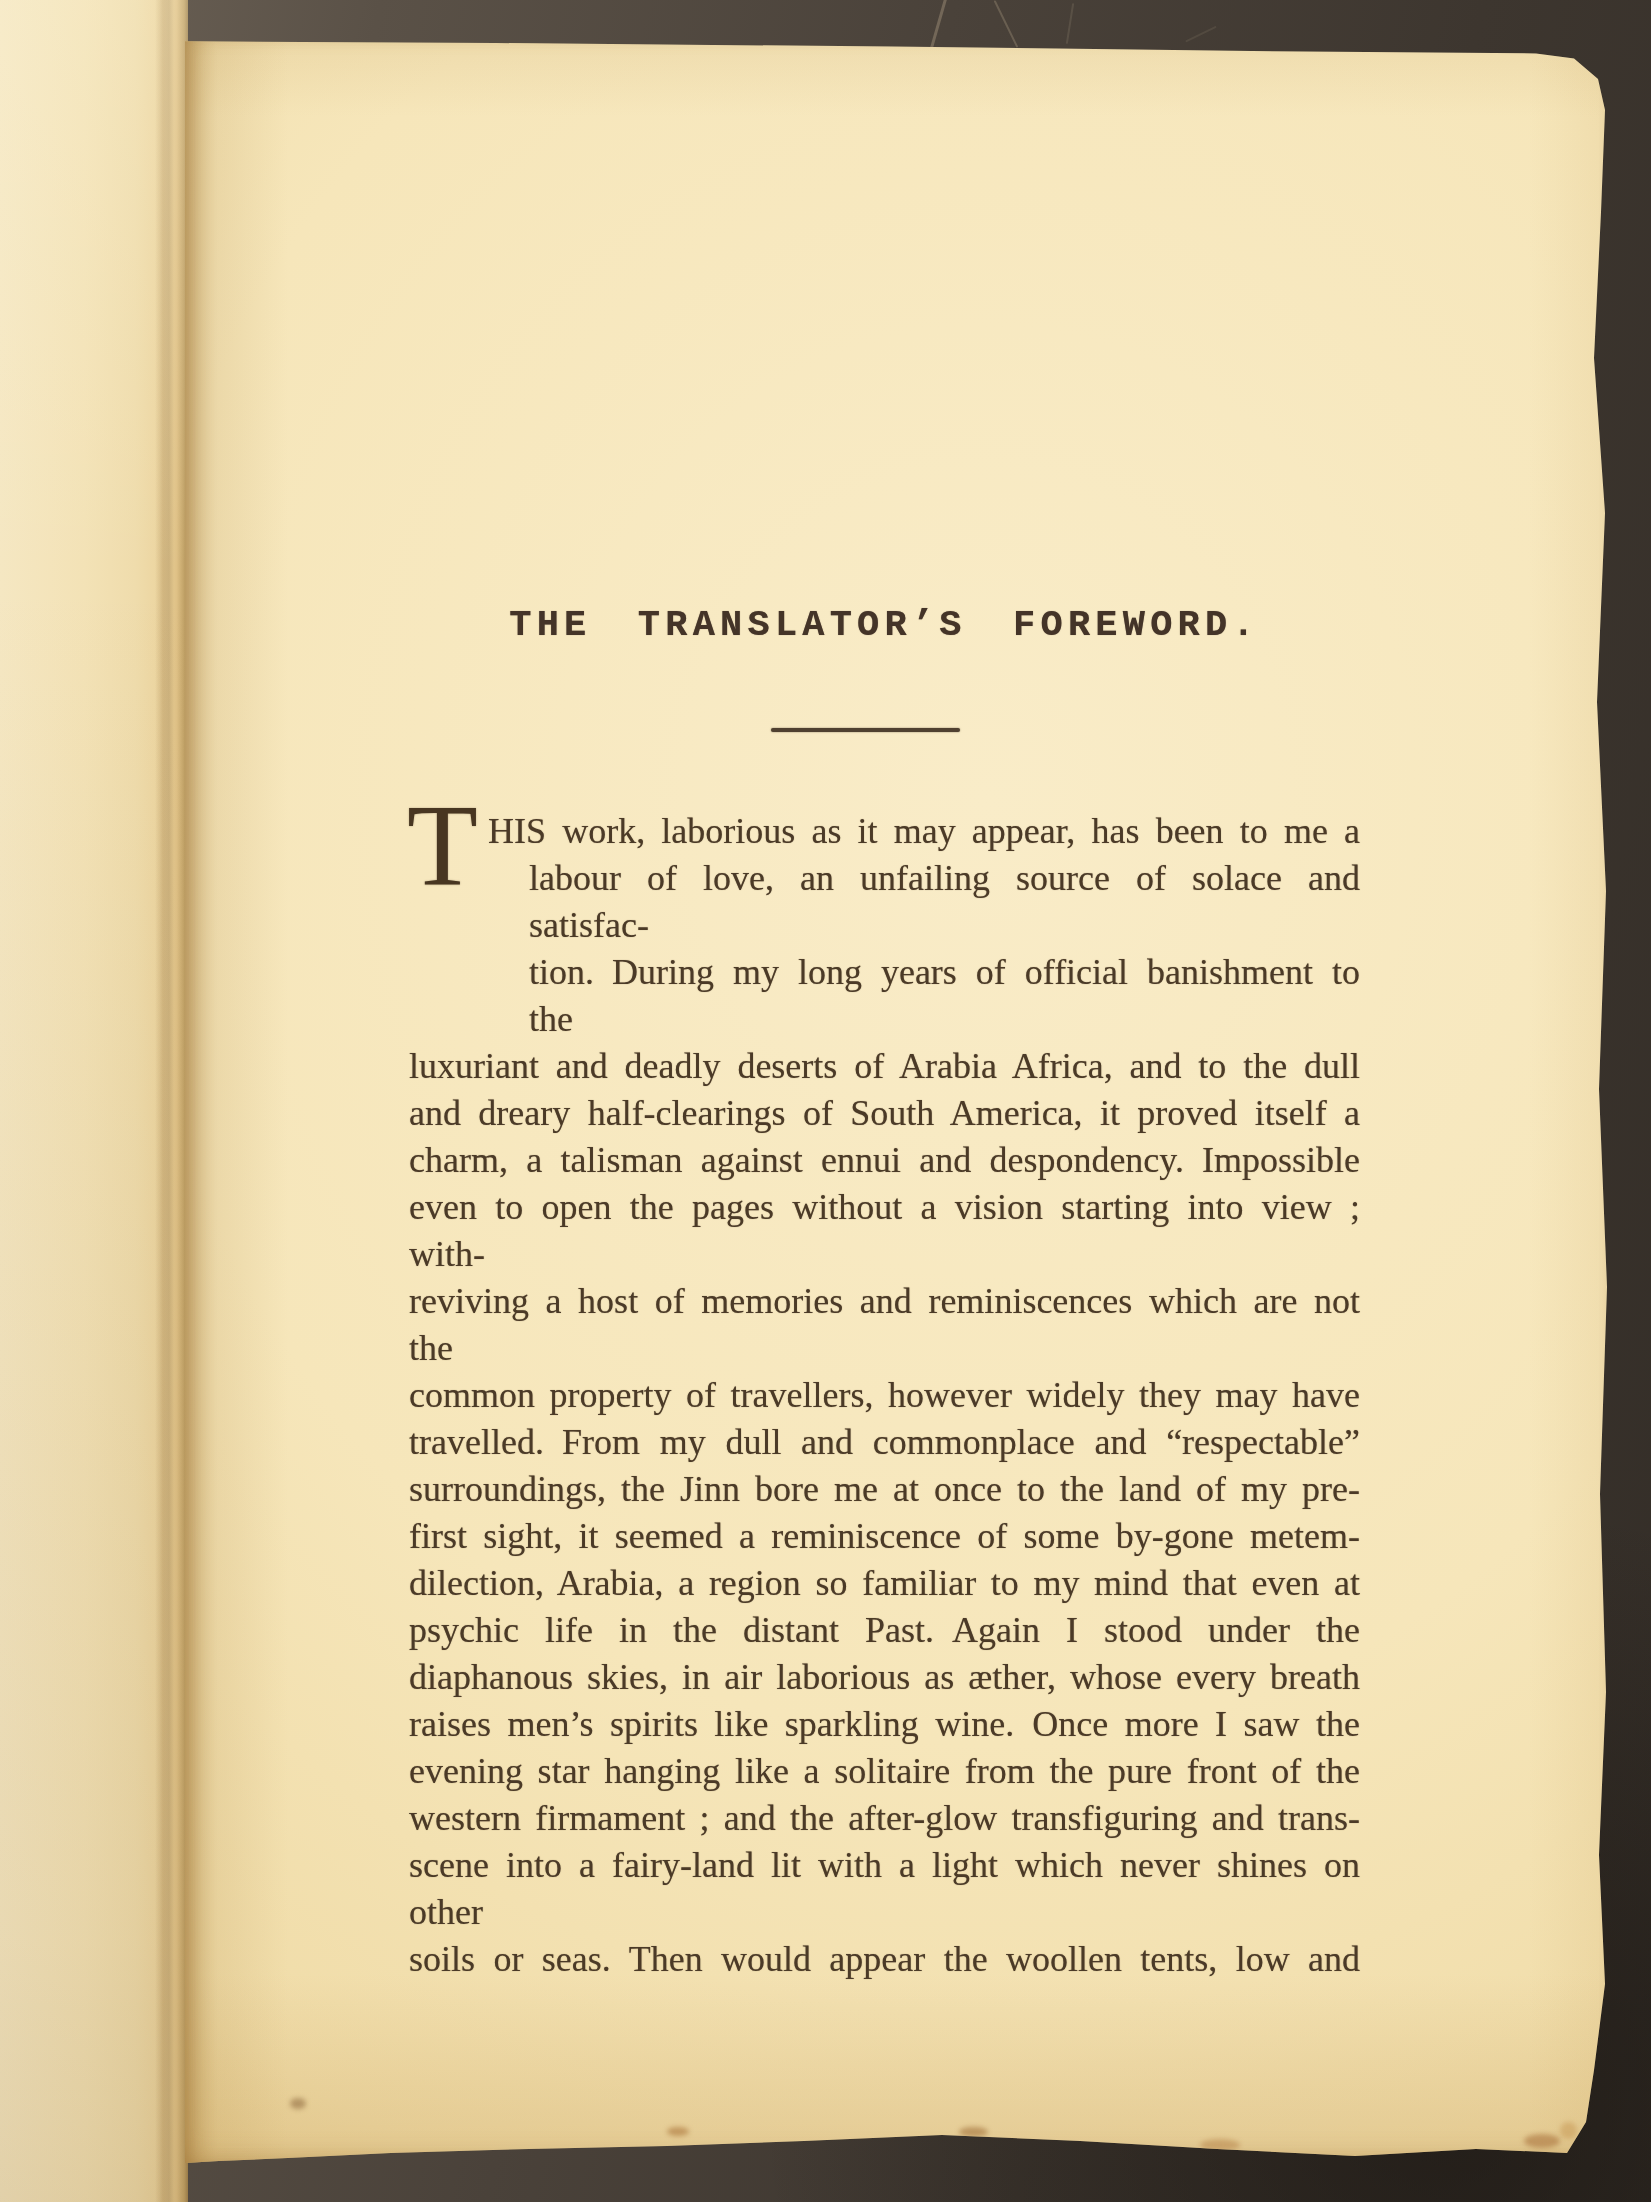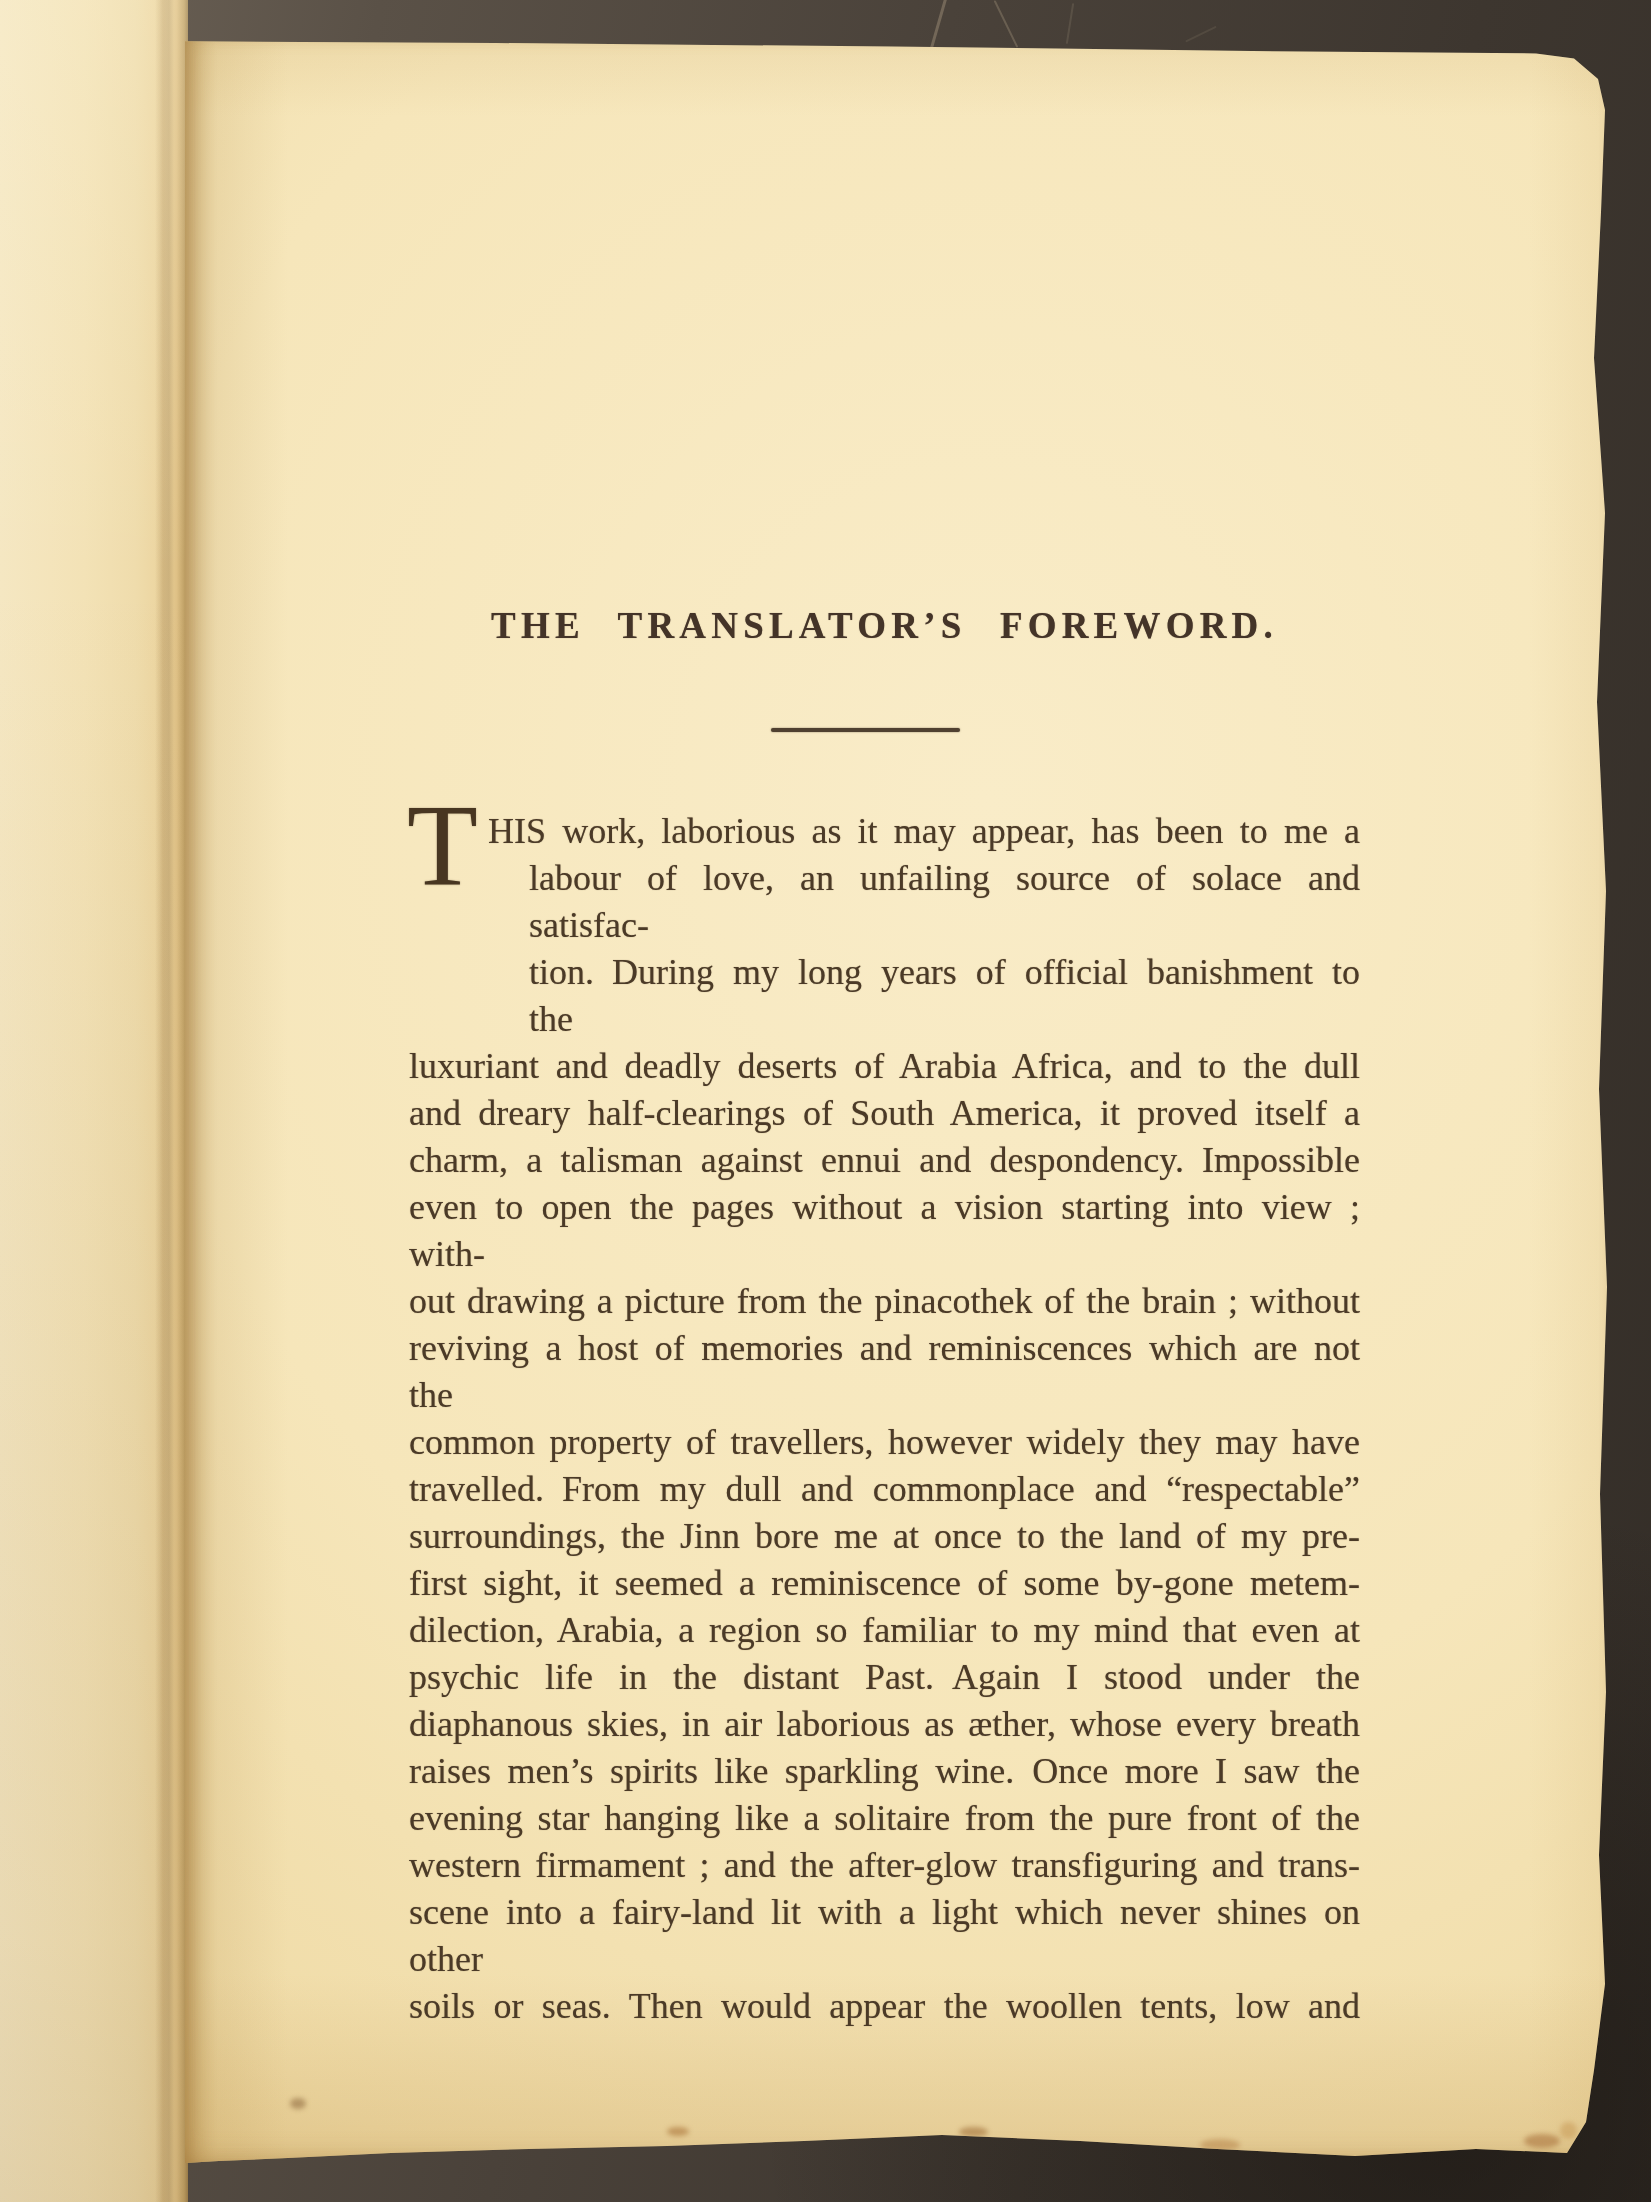--- a/index.html
+++ b/index.html
@@ -49,20 +49,21 @@
       inset -8.6px 0 13.8px -6.9px rgba(170,130,70,.28);
   }
 
   .title{
     position:absolute;left:224px;top:573px;width:951px;
     text-align:center;font-size:37px;font-weight:bold;
     letter-spacing:5.2px;word-spacing:19px;
     color:var(--title-ink,#443428);
     text-shadow:0 0 0.9px rgba(70,52,40,.6);
     white-space:nowrap;
+    font-family:Liberation Mono, monospace;
   }
   .rule{
     position:absolute;left:586px;top:697px;width:189px;height:4.3px;
     background:#4f4030;border-radius:2.6px;
     box-shadow:0 0 1.7px rgba(79,64,48,.7);
   }
   .dropcap{
     position:absolute;left:222px;top:757px;
     font-size:116px;line-height:1;color:#483621;
     text-shadow:0 0 1.7px rgba(72,54,33,.45);
@@ -103,21 +104,20 @@
     <div class="rule"></div>
     <div class="dropcap">T</div>
     <div class="body">
         <div class="bodyline indent-a">HIS work, laborious as it may appear, has been to me a</div>
         <div class="bodyline indent-b">labour of love, an unfailing source of solace and satisfac-</div>
         <div class="bodyline indent-b">tion. During my long years of official banishment to the</div>
         <div class="bodyline">luxuriant and deadly deserts of Arabia Africa, and to the dull</div>
         <div class="bodyline">and dreary half-clearings of South America, it proved itself a</div>
         <div class="bodyline">charm, a talisman against ennui and despondency. Impossible</div>
         <div class="bodyline">even to open the pages without a vision starting into view ; with-</div>
-        <div class="bodyline">out drawing a picture from the pinacothek of the brain ; without</div>
         <div class="bodyline">reviving a host of memories and reminiscences which are not the</div>
         <div class="bodyline">common property of travellers, however widely they may have</div>
         <div class="bodyline">travelled. From my dull and commonplace and “respectable”</div>
         <div class="bodyline">surroundings, the Jinn bore me at once to the land of my pre-</div>
         <div class="bodyline">first sight, it seemed a reminiscence of some by-gone metem-</div>
         <div class="bodyline">dilection, Arabia, a region so familiar to my mind that even at</div>
         <div class="bodyline">psychic life in the distant Past. Again I stood under the</div>
         <div class="bodyline">diaphanous skies, in air laborious as æther, whose every breath</div>
         <div class="bodyline">raises men’s spirits like sparkling wine. Once more I saw the</div>
         <div class="bodyline">evening star hanging like a solitaire from the pure front of the</div>

